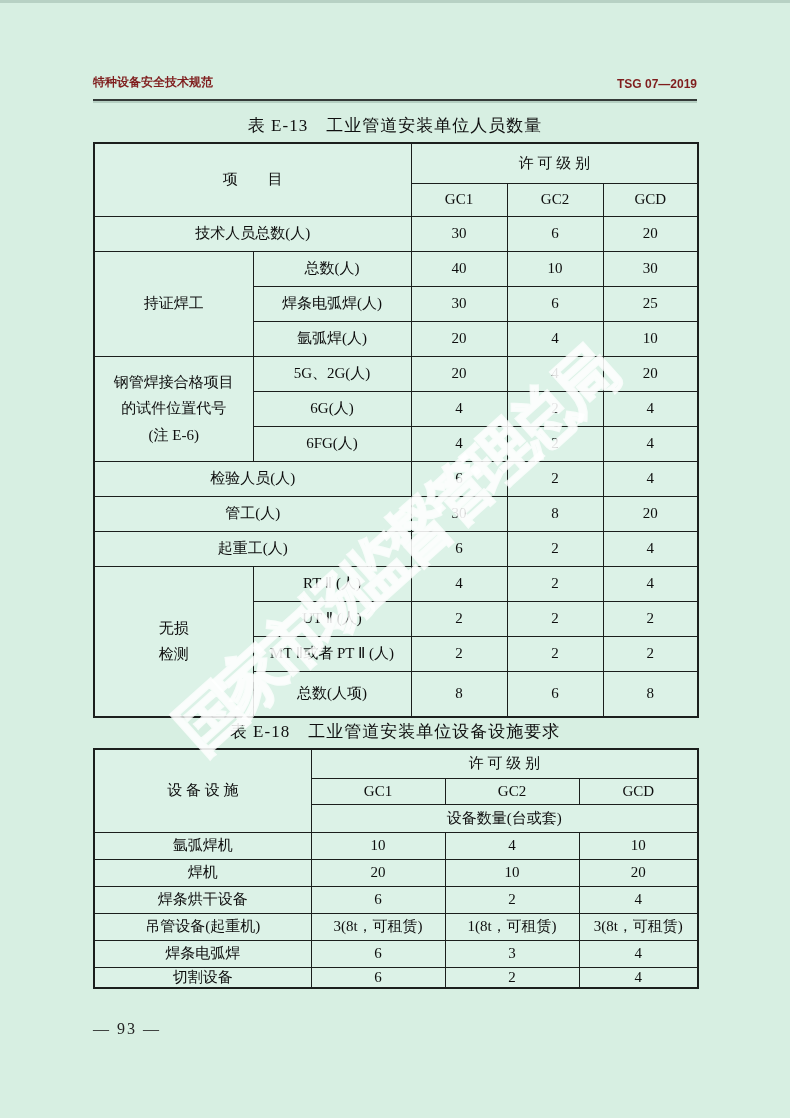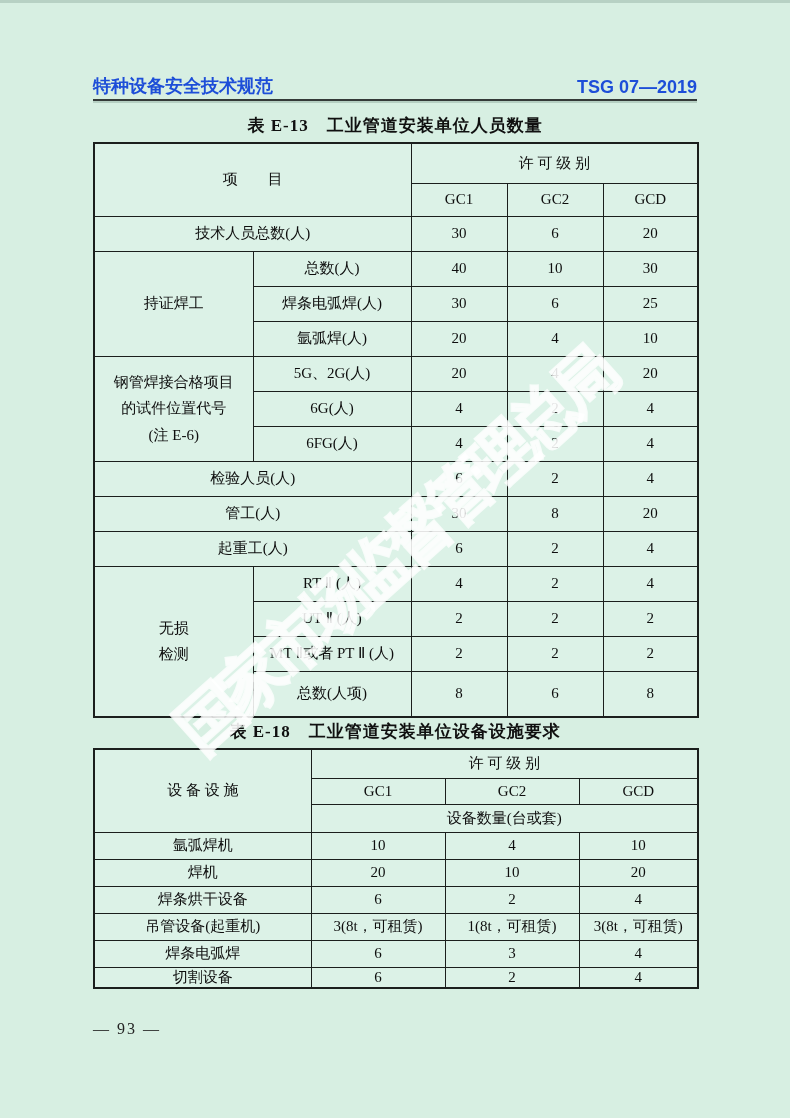--- a/index.html
+++ b/index.html
@@ -17,31 +17,31 @@
   }
   .page-edge-top {
     position: absolute; left: 0; top: 0; width: 790px; height: 3px;
     background: rgba(40,70,60,0.18);
   }
   
   .doc-header {
     position: absolute; left: 93px; top: 74px; width: 604px;
     display: flex; justify-content: space-between; align-items: flex-end;
     font-family: "Liberation Sans", sans-serif;
-    font-weight: bold; font-size: 18px; color: #1d4ed8;
+    font-weight: bold; font-size: 12px; color: #7f1d1d;
   }
   .header-rule {
     position: absolute; left: 93px; top: 99px; width: 604px; height: 2px;
     background: #343a38;
     box-shadow: 0 2px 0 rgba(30,60,50,0.18);
   }
   
   .table-title {
     position: absolute; left: 93px; width: 604px;
-    text-align: center; font-weight: bold; font-size: 17px;
+    text-align: center; font-weight: normal; font-size: 17px;
     font-family: "Liberation Serif", serif; color: #101010;
     letter-spacing: 1px;
   }
   #title-e13 { top: 114px; }
   #title-e14 { top: 720px; }
   
   table.doc-table {
     position: absolute; left: 93px;
     border-collapse: collapse; table-layout: fixed;
     border: 2px solid #1b1f1d;

